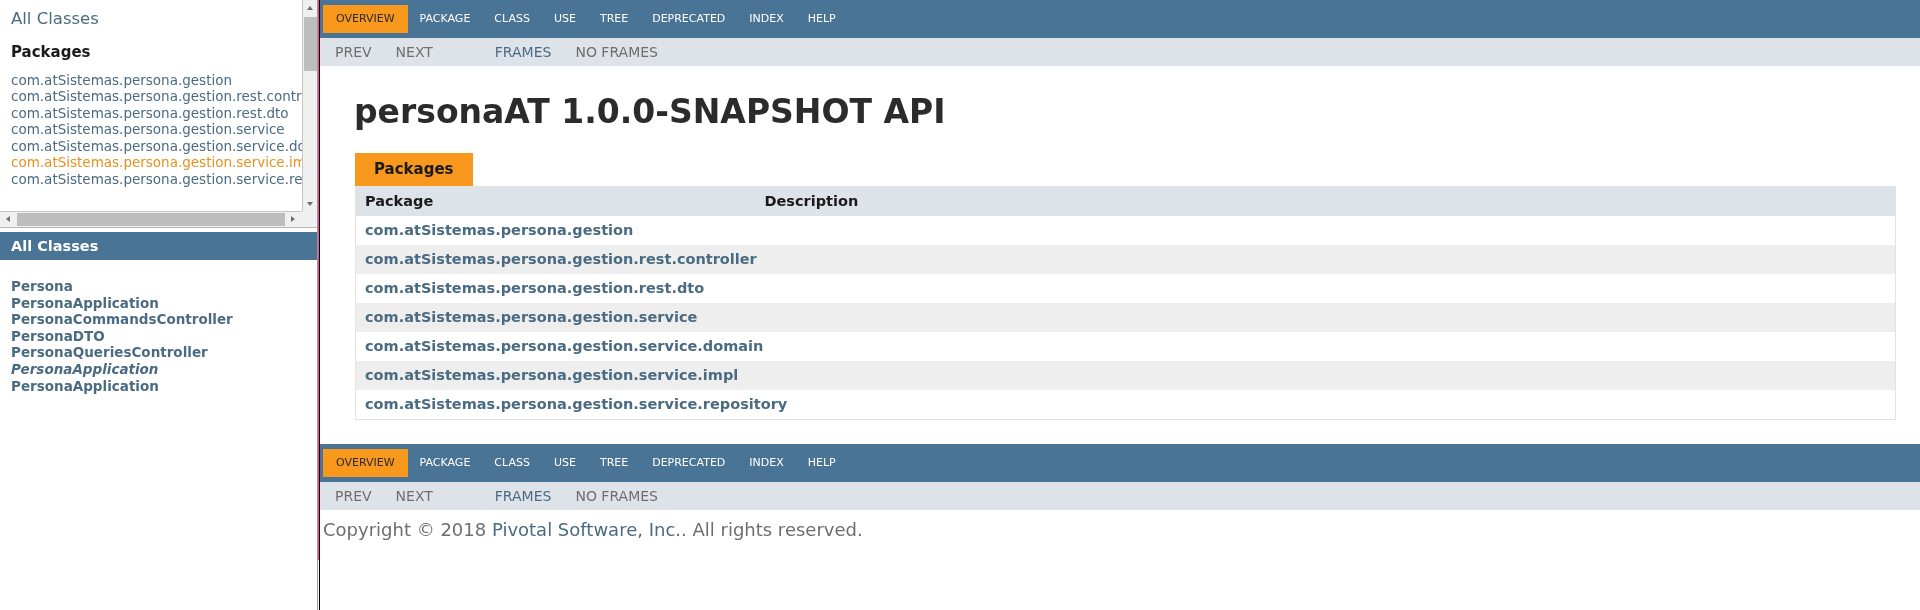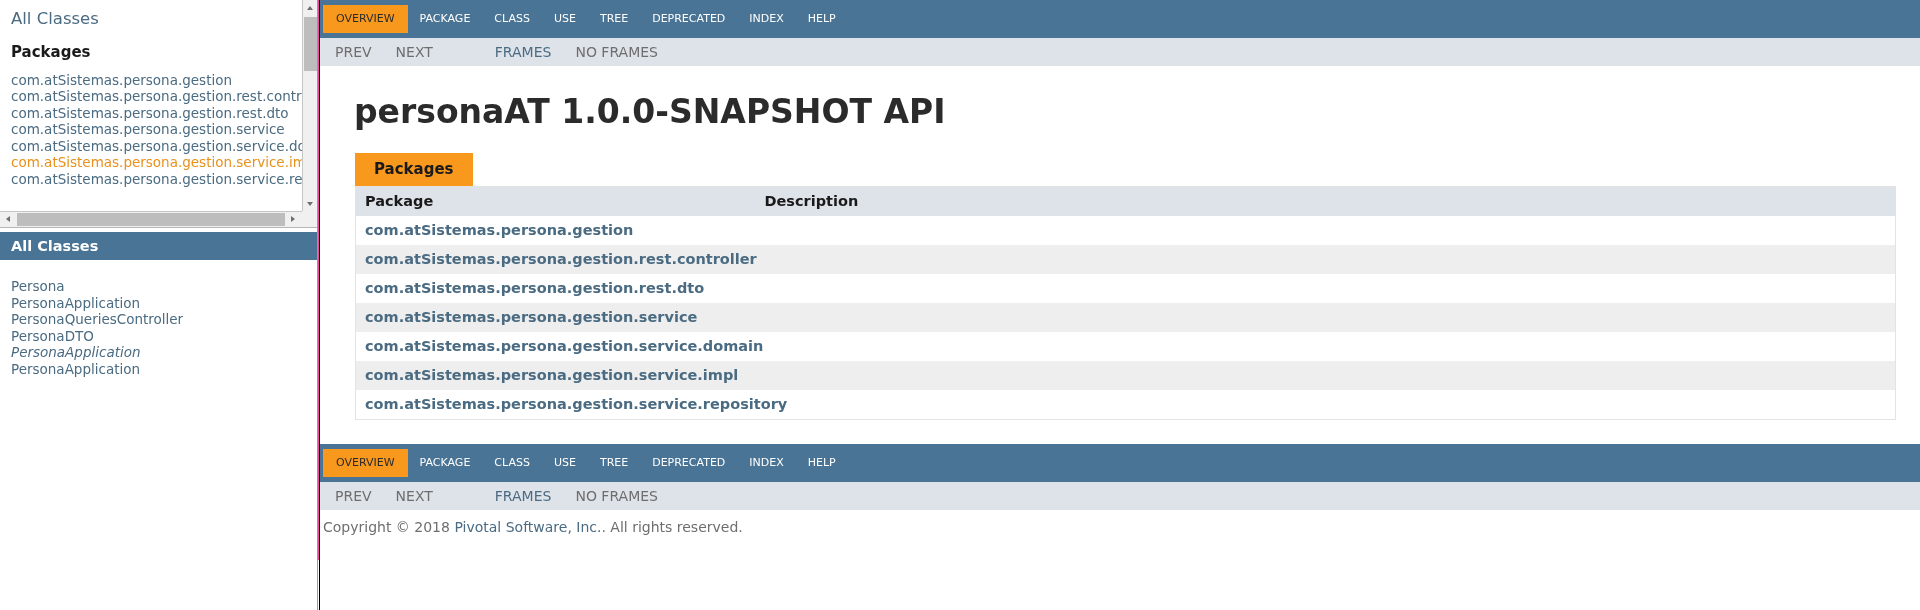--- a/index.html
+++ b/index.html
@@ -131,20 +131,21 @@
     line-height: 28px;
     padding-left: 11px;
     white-space: nowrap;
   }
   .class-list { list-style: none; margin: 0; padding: 18px 0 0 11px; }
   .class-list li {
     font-size: 13.5px;
     line-height: 16.6px;
     color: #4a6b82;
     white-space: nowrap;
+    font-weight: bold;
   }
   .class-list li.iface { font-style: italic; }
 
   
   #right-frame {
     position: absolute; left: 319px; top: 0;
     width: 1601px; height: 610px;
     background: #ffffff;
     overflow: hidden;
   }
@@ -235,21 +236,21 @@
     white-space: nowrap;
   }
   tr.alt td { background: #eeeeee; }
   tr.row td  { background: #ffffff; }
 
   .bottom-gap { height: 24px; background: #fff; }
 
   .footer {
     padding: 9px 17px 0 4px;
     background: #ffffff;
-    font-size: 14px;
+    font-size: 18px;
     color: #6e6e6e;
     white-space: nowrap;
   }
   .footer a { color: #4a6b82; text-decoration: none; }
 
   
   #right-edge {
     position: absolute; left: 0; top: 0; width: 1px; height: 610px;
     background: #000000;
   }
@@ -288,22 +289,23 @@
         <div class="arrow-r"></div>
       </div>
       <div style="position:absolute; right:0; bottom:0; width:16px; height:16px; background:#f0f0f0;"></div>
     </div>
 
     <div id="allclasses-pane">
       <div id="allclasses-bar">All Classes</div>
       <ul class="class-list">
         <li>Persona</li>
         <li>PersonaApplication</li>
+        <li>PersonaCommandsController</li>
+        <li>PersonaDTO</li>
         <li>PersonaQueriesController</li>
-        <li>PersonaDTO</li>
         <li class="iface">PersonaApplication</li>
         <li>PersonaApplication</li>
       </ul>
     </div>
   </div>
 
   <div id="right-frame">
     <div id="right-edge"></div>
 
     <div class="topnav">

